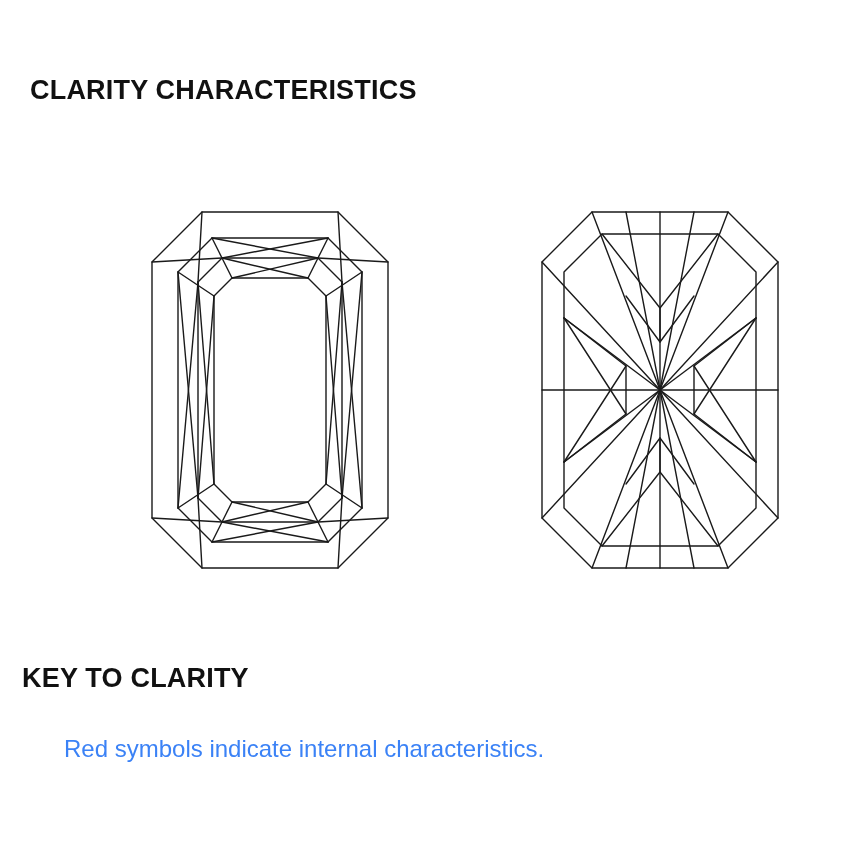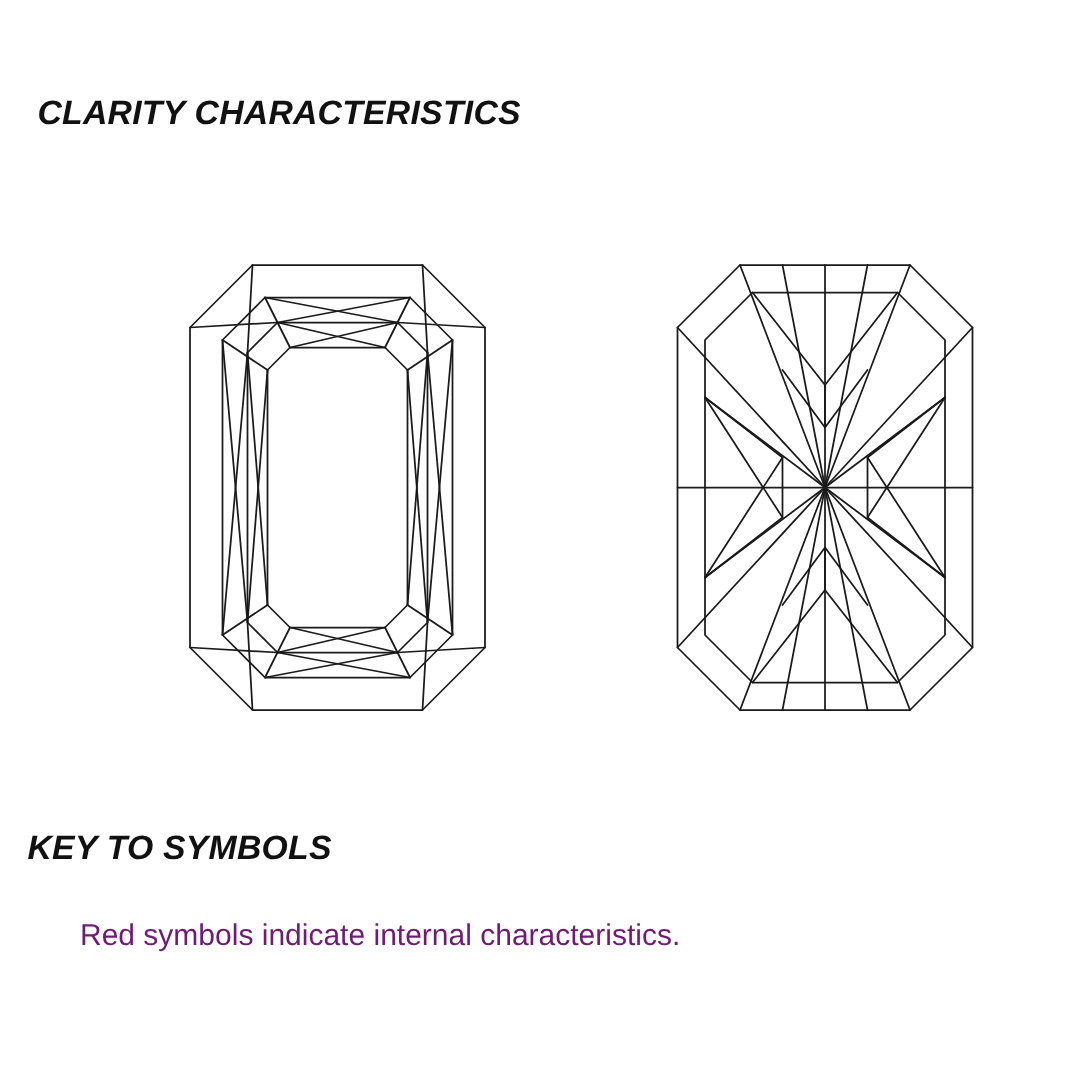--- a/index.html
+++ b/index.html
@@ -16,35 +16,34 @@
     color: #000000;
     overflow: hidden;
   }
   .heading {
     position: absolute;
     font-weight: bold;
     font-size: 27px;
     letter-spacing: 0.2px;
     color: #111111;
     white-space: nowrap;
-    font-style: italic;
   }
   #clarity-heading {
     left: 30px;
     top: 75px;
   }
   #key-heading {
     left: 22px;
     top: 663px;
   }
   .key-line {
     position: absolute;
     left: 64px;
     font-size: 24px;
-    color: #701a75;
+    color: #3b82f6;
     white-space: nowrap;
   }
   #key-line-1 { top: 735px; }
   #key-line-2 { top: 766px; }
   .diagram {
     position: absolute;
     top: 200px;
   }
   #crown-diagram { left: 140px; }
   #pavilion-diagram { left: 530px; }
@@ -160,18 +159,18 @@
       <line class="gem-line" x1="96" y1="166" x2="96" y2="214"></line>
       <line class="gem-line" x1="164" y1="166" x2="164" y2="214"></line>
       <polyline class="gem-line" points="34,262 96,214 34,118"></polyline>
       <polyline class="gem-line" points="226,262 164,214 226,118"></polyline>
 
       <line class="gem-line" x1="130" y1="108" x2="130" y2="142"></line>
       <line class="gem-line" x1="130" y1="272" x2="130" y2="238"></line>
     </svg>
   </div>
 
-  <div class="heading" id="key-heading">KEY TO SYMBOLS</div>
+  <div class="heading" id="key-heading">KEY TO CLARITY</div>
 
   <div class="key-line" id="key-line-1">Red symbols indicate internal characteristics.</div>
 
 
 </div>
 
 </body></html>

